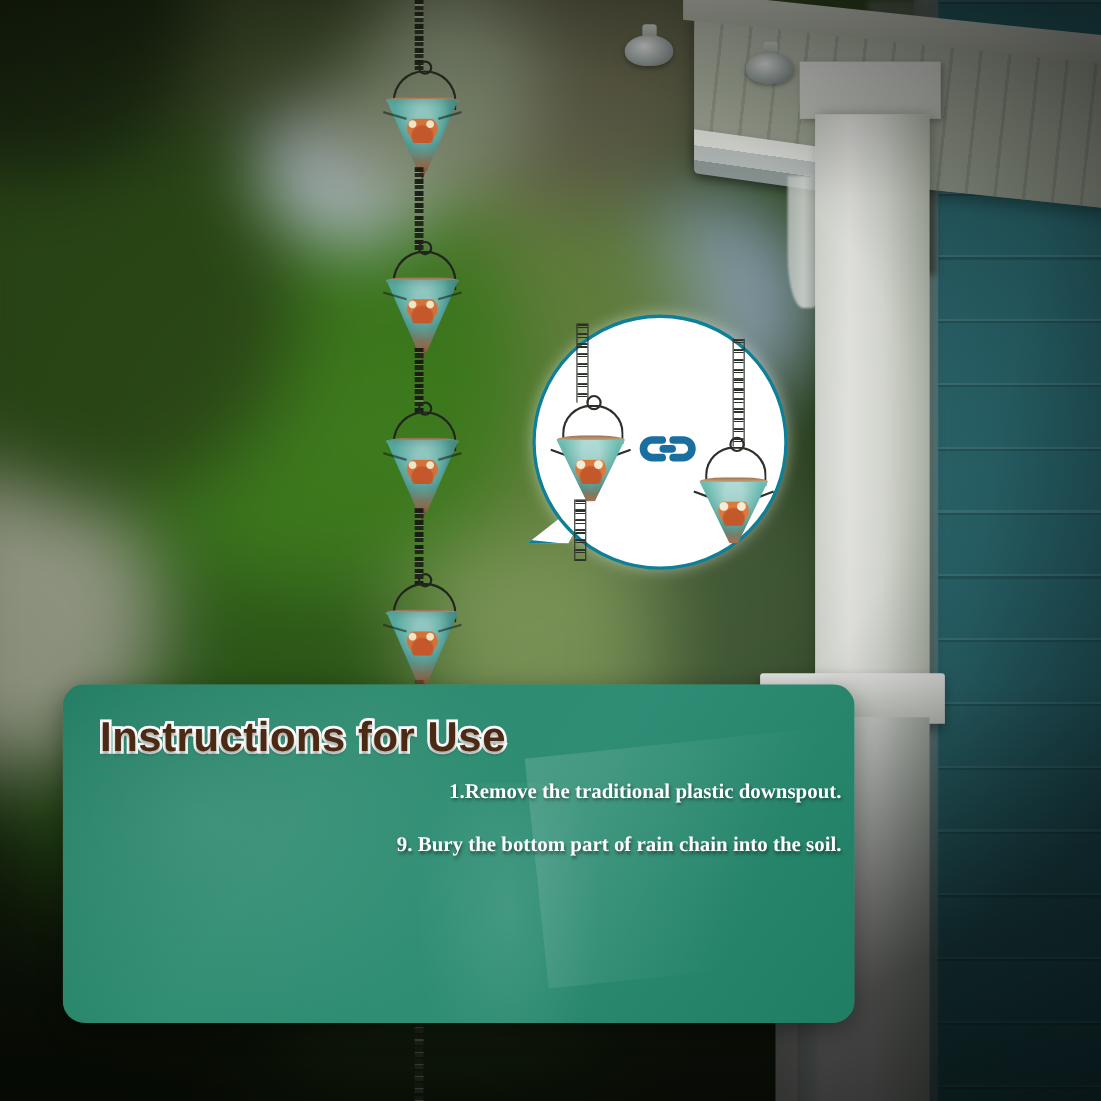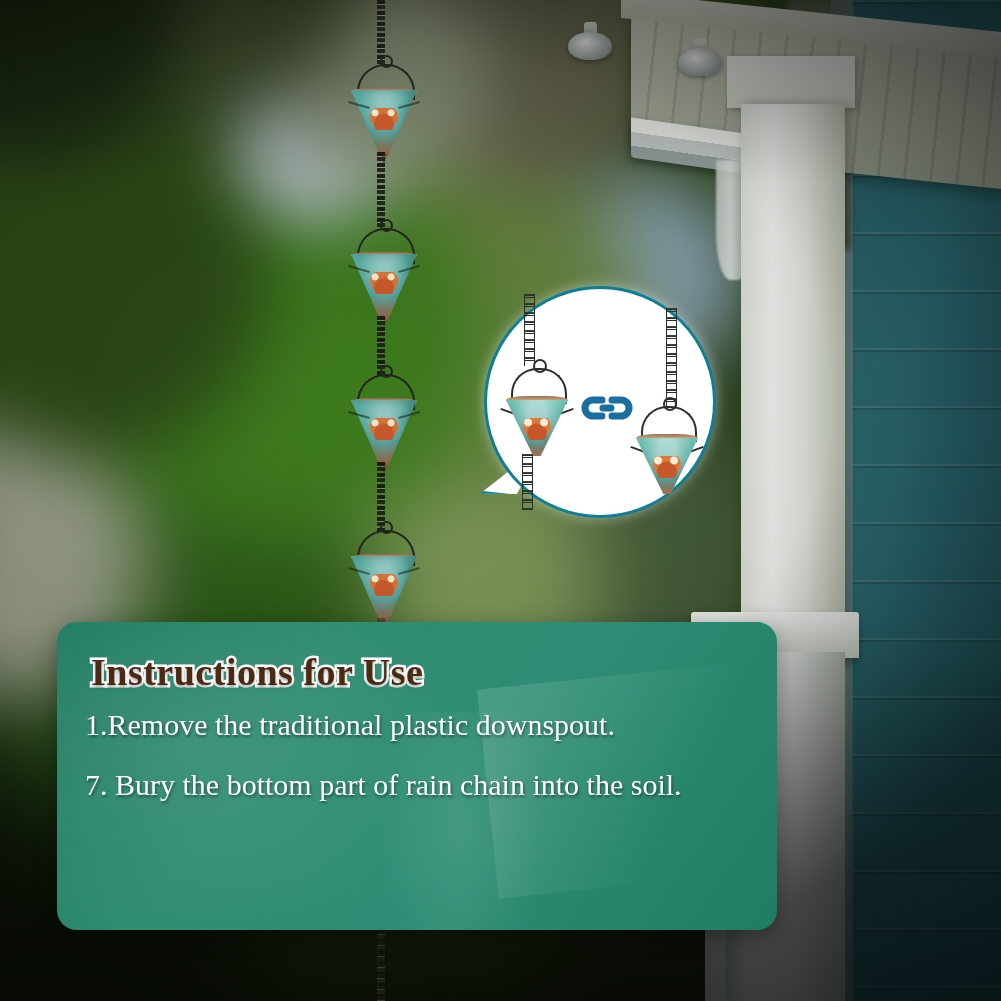--- a/index.html
+++ b/index.html
@@ -185,29 +185,29 @@
       radial-gradient(ellipse 70% 120% at 18% 40%, rgba(255,255,255,.10), transparent 60%),
       linear-gradient(125deg,#1d7a5f 0%, #2d8b70 32%, #2e8d74 58%, #1f7d63 100%);
     box-shadow:0 6px 22px rgba(0,0,0,.35);}
   .panel .sheen{position:absolute;right:-40px;top:50px;width:330px;height:210px;
     background:linear-gradient(120deg, rgba(255,255,255,.14), rgba(255,255,255,0) 62%);
     transform:rotate(-6deg);}
   .panel .glow{position:absolute;left:320px;top:90px;width:170px;height:300px;
     background:radial-gradient(ellipse at 50% 40%, rgba(255,255,255,.10), transparent 70%);}
 
   .panel-title{position:absolute;left:34px;top:28px;
-    font-family:Liberation Serif, serif;font-weight:700;font-size:38px;
+    font-family:Liberation Sans, sans-serif;font-weight:700;font-size:38px;
     letter-spacing:.5px;color:#4a2a12;
     -webkit-text-stroke:5px #ffffff;paint-order:stroke fill;
     text-shadow:0 2px 3px rgba(0,0,0,.35);}
 
   .lines{position:absolute;left:28px;top:88px;width:680px;}
-  .line{color:#ffffff;font-family:"Liberation Serif",serif;font-weight:400;
-    font-size:30px;line-height:1;margin-bottom:30px;
-    text-shadow:1px 2px 3px rgba(0,0,0,.45);white-space:nowrap;}
+  .line{color:#ffffff;font-family:"Liberation Serif",serif;font-weight:700;
+    font-size:19px;line-height:1;margin-bottom:30px;
+    text-shadow:1px 2px 3px rgba(0,0,0,.45);white-space:nowrap;text-align:right;}
 </style>
 </head>
 <body>
 
 <div id="stage">
 
   <div class="photo">
     <div class="foliage"></div>
 
     <div class="house">
@@ -354,17 +354,17 @@
   </svg>
 
   <div class="panel">
     <div class="glow"></div>
     <div class="sheen"></div>
 
     <div class="panel-title">Instructions for Use</div>
 
     <div class="lines">
       <div class="line">1.Remove the traditional plastic downspout.</div>
-      <div class="line">7. Bury the bottom part of rain chain into the soil.</div>
+      <div class="line">9. Bury the bottom part of rain chain into the soil.</div>
     </div>
   </div>
 
 </div>
 
 </body></html>

